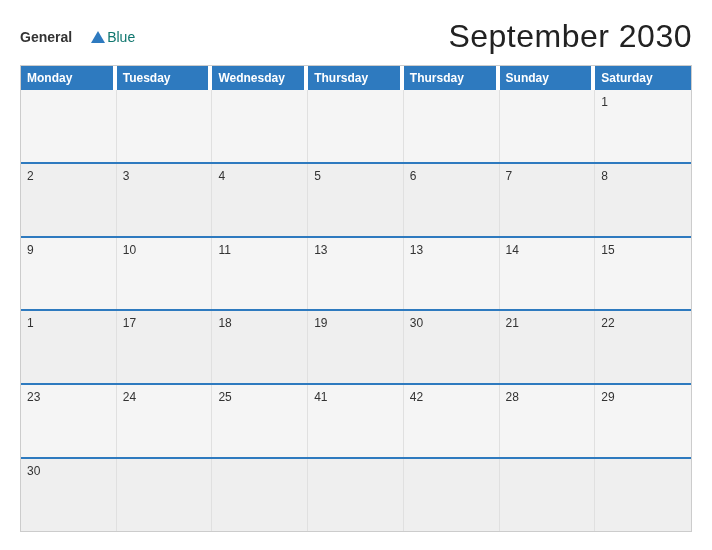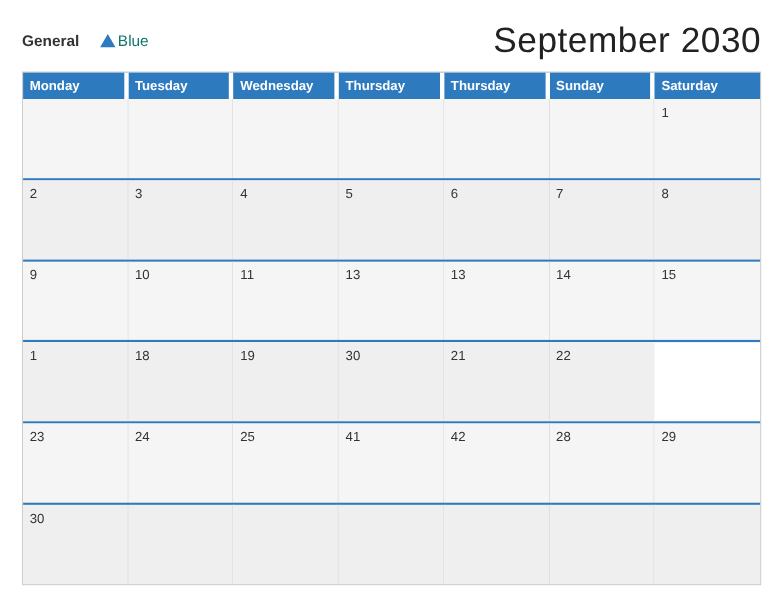--- a/index.html
+++ b/index.html
@@ -177,20 +177,21 @@
         <div class="cal-cell"><span class="day-num">10</span></div>
         <div class="cal-cell"><span class="day-num">11</span></div>
         <div class="cal-cell"><span class="day-num">13</span></div>
         <div class="cal-cell"><span class="day-num">13</span></div>
         <div class="cal-cell"><span class="day-num">14</span></div>
         <div class="cal-cell"><span class="day-num">15</span></div>
       </div>
 
       <div class="cal-week">
         <div class="cal-cell"><span class="day-num">1</span></div>
+        <div class="cal-cell"><span class="day-num">17</span></div>
         <div class="cal-cell"><span class="day-num">18</span></div>
         <div class="cal-cell"><span class="day-num">19</span></div>
         <div class="cal-cell"><span class="day-num">30</span></div>
         <div class="cal-cell"><span class="day-num">21</span></div>
         <div class="cal-cell"><span class="day-num">22</span></div>
       </div>
 
       <div class="cal-week">
         <div class="cal-cell"><span class="day-num">23</span></div>
         <div class="cal-cell"><span class="day-num">24</span></div>

